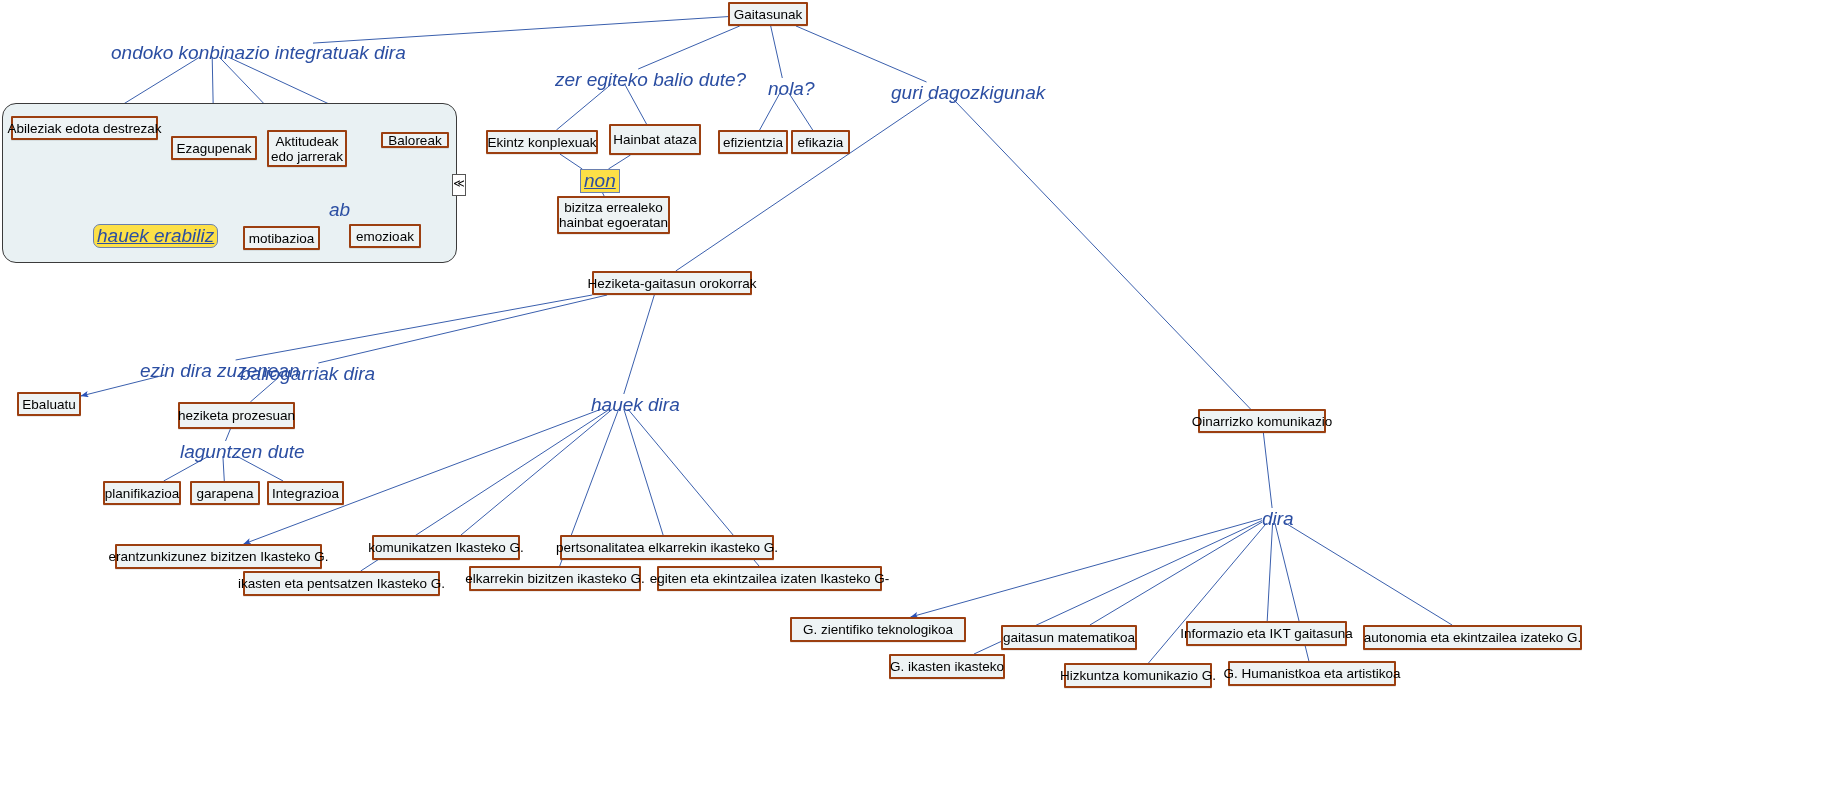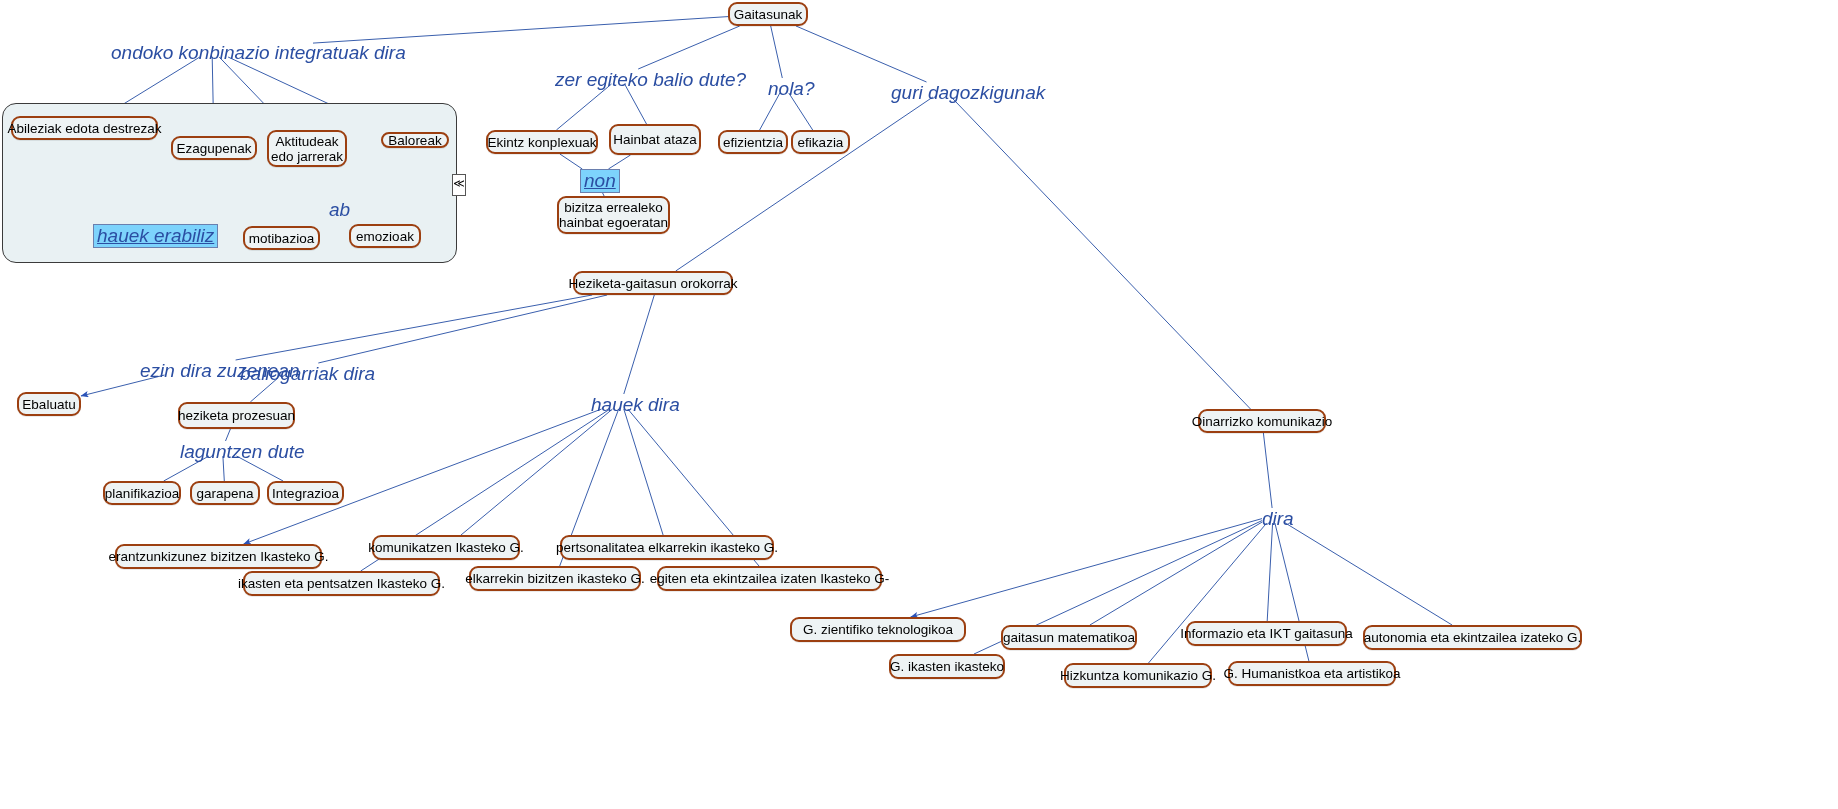--- a/index.html
+++ b/index.html
@@ -28,21 +28,21 @@
     background: #e9f1f3;
     border: 1.5px solid #3b3b3b;
     border-radius: 14px;
     box-sizing: border-box;
   }
   .node {
     position: absolute;
     box-sizing: border-box;
     background: #eef3f4;
     border: 2px solid #9c3f10;
-    border-radius: 9px;
+    border-radius: 1px;
     color: #000000;
     font-size: 13.5px;
     line-height: 15px;
     text-align: center;
     display: flex;
     align-items: center;
     justify-content: center;
     padding: 2px 7px;
     white-space: pre;
     box-shadow: 0 1px 0 rgba(0,0,0,0.08);
@@ -53,21 +53,21 @@
   .link-label {
     position: absolute;
     color: #2b4ea2;
     font-style: italic;
     font-size: 19px;
     white-space: nowrap;
     font-family: "Liberation Sans", sans-serif;
   }
   .link-label.boxed {
     border: 1px solid #6a7fae;
-    background: #7dd3fc;
+    background: #fde047;
     padding: 0 3px;
     text-decoration: underline;
   }
   .collapse-handle {
     position: absolute;
     width: 12px;
     height: 20px;
     border: 1px solid #555;
     background: #ffffff;
     color: #000;
@@ -150,21 +150,21 @@
 edo jarrerak</div>
       <div class="node" style="left: 381px; top: 132px; width: 68px; height: 16px;">Baloreak</div>
       <div class="node" style="left: 243px; top: 226px; width: 77px; height: 24px;">motibazioa</div>
       <div class="node" style="left: 349px; top: 224px; width: 72px; height: 24px;">emozioak</div>
       <div class="node" style="left: 486px; top: 130px; width: 112px; height: 24px;">Ekintz konplexuak</div>
       <div class="node" style="left: 609px; top: 124px; width: 92px; height: 31px;">Hainbat ataza</div>
       <div class="node two-line" style="left: 557px; top: 196px; width: 113px; height: 38px;">bizitza errealeko
 hainbat egoeratan</div>
       <div class="node" style="left: 718px; top: 130px; width: 70px; height: 24px;">efizientzia</div>
       <div class="node" style="left: 791px; top: 130px; width: 59px; height: 24px;">efikazia</div>
-      <div class="node" style="left: 573px; top: 271px; width: 160px; height: 24px;">Heziketa-gaitasun orokorrak</div>
+      <div class="node" style="left: 592px; top: 271px; width: 160px; height: 24px;">Heziketa-gaitasun orokorrak</div>
       <div class="node" style="left: 17px; top: 392px; width: 64px; height: 24px;">Ebaluatu</div>
       <div class="node" style="left: 178px; top: 402px; width: 117px; height: 27px;">heziketa prozesuan</div>
       <div class="node" style="left: 103px; top: 481px; width: 78px; height: 24px;">planifikazioa</div>
       <div class="node" style="left: 190px; top: 481px; width: 70px; height: 24px;">garapena</div>
       <div class="node" style="left: 267px; top: 481px; width: 77px; height: 24px;">Integrazioa</div>
       <div class="node" style="left: 115px; top: 544px; width: 207px; height: 25px;">erantzunkizunez bizitzen Ikasteko G.</div>
       <div class="node" style="left: 243px; top: 571px; width: 197px; height: 25px;">ikasten eta pentsatzen Ikasteko G.</div>
       <div class="node" style="left: 372px; top: 535px; width: 148px; height: 25px;">komunikatzen Ikasteko G.</div>
       <div class="node" style="left: 469px; top: 566px; width: 172px; height: 25px;">elkarrekin bizitzen ikasteko G.</div>
       <div class="node" style="left: 560px; top: 535px; width: 214px; height: 25px;">pertsonalitatea elkarrekin ikasteko G.</div>
@@ -173,21 +173,21 @@
       <div class="node" style="left: 790px; top: 617px; width: 176px; height: 25px;">G. zientifiko teknologikoa</div>
       <div class="node" style="left: 889px; top: 654px; width: 116px; height: 25px;">G. ikasten ikasteko</div>
       <div class="node" style="left: 1001px; top: 625px; width: 136px; height: 25px;">gaitasun matematikoa</div>
       <div class="node" style="left: 1064px; top: 663px; width: 148px; height: 25px;">Hizkuntza komunikazio G.</div>
       <div class="node" style="left: 1228px; top: 661px; width: 168px; height: 25px;">G. Humanistkoa eta artistikoa</div>
       <div class="node" style="left: 1186px; top: 621px; width: 161px; height: 25px;">Informazio eta IKT gaitasuna</div>
       <div class="node" style="left: 1363px; top: 625px; width: 219px; height: 25px;">autonomia eta ekintzailea izateko G.</div>
     </div>
   <div id="labels-layer">
       <span class="link-label" style="left: 111px; top: 42px;">ondoko konbinazio integratuak dira</span>
-      <span class="link-label boxed" style="left: 93px; top: 224px;">hauek erabiliz</span>
+      <span class="link-label boxed" style="left: 93px; top: 224px; border-radius: 7px;">hauek erabiliz</span>
       <span class="link-label" style="left: 329px; top: 199px;">ab</span>
       <span class="link-label" style="left: 555px; top: 69px;">zer egiteko balio dute?</span>
       <span class="link-label boxed" style="left: 580px; top: 169px;">non</span>
       <span class="link-label" style="left: 768px; top: 78px;">nola?</span>
       <span class="link-label" style="left: 891px; top: 82px;">guri dagozkigunak</span>
       <span class="link-label" style="left: 140px; top: 360px;">ezin dira zuzenean</span>
       <span class="link-label" style="left: 240px; top: 363px;">baliogarriak dira</span>
       <span class="link-label" style="left: 180px; top: 441px;">laguntzen dute</span>
       <span class="link-label" style="left: 591px; top: 394px;">hauek dira</span>
       <span class="link-label" style="left: 1262px; top: 508px;">dira</span>

